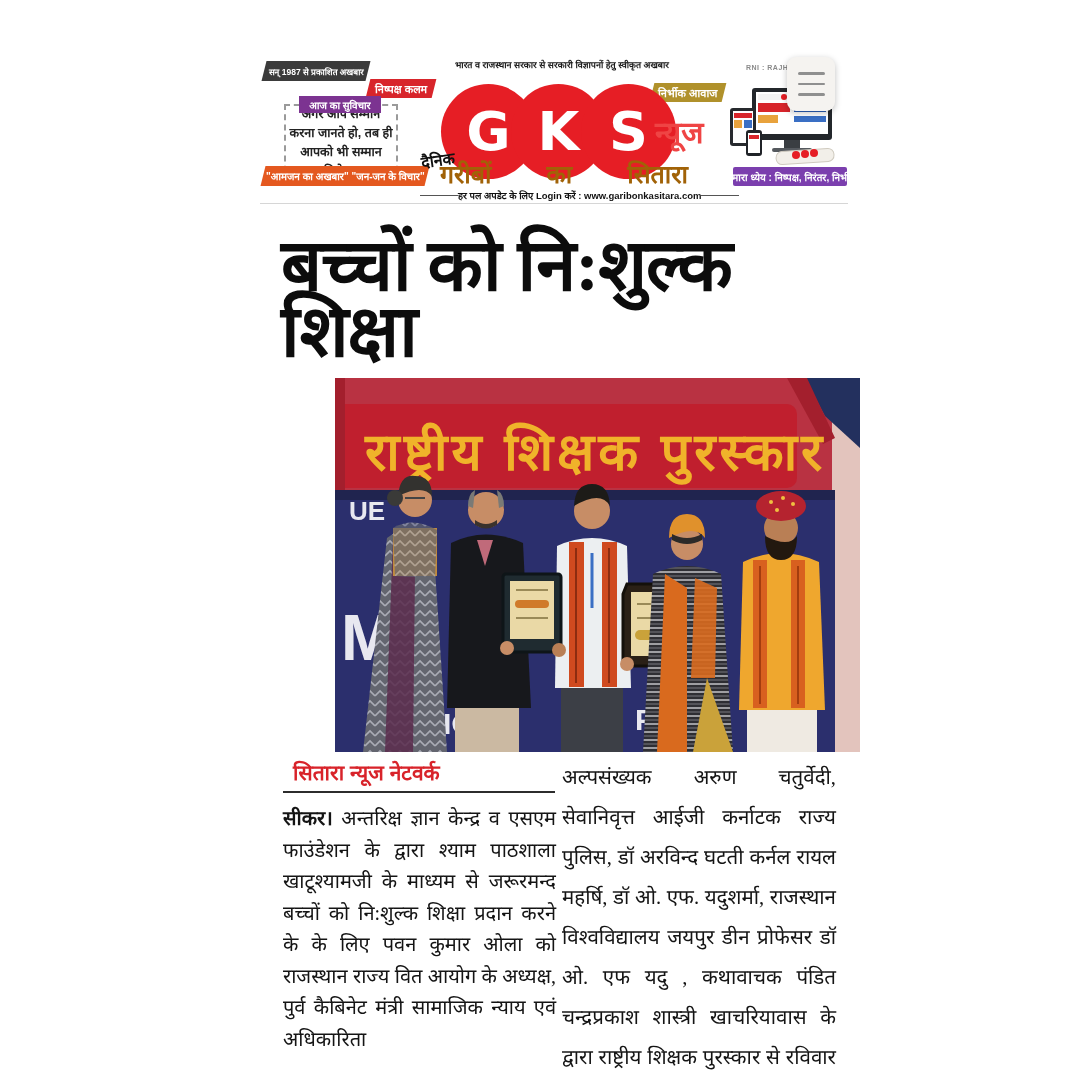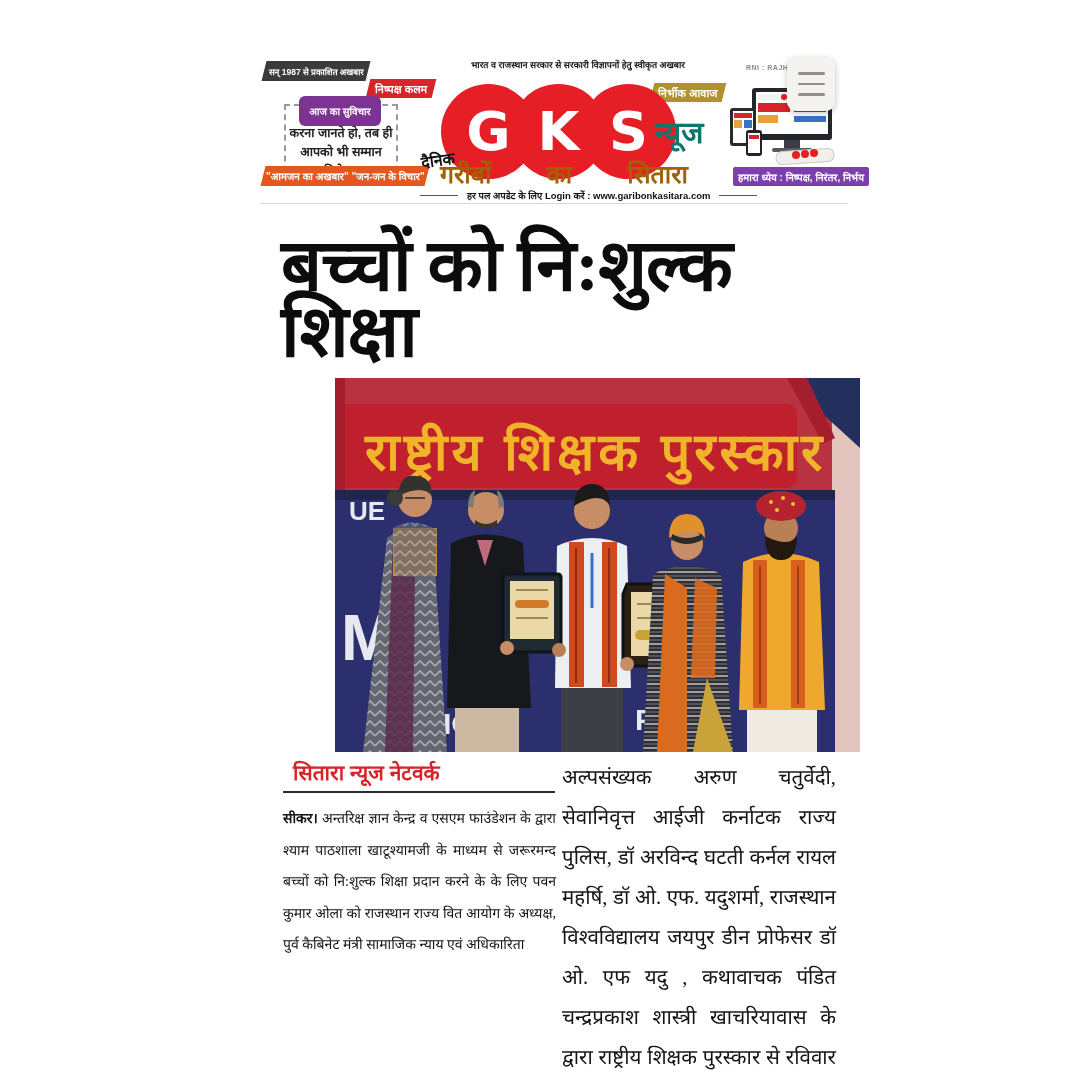--- a/index.html
+++ b/index.html
@@ -4,56 +4,56 @@
 <style>
   html,body{margin:0;padding:0;background:#fff;}
   .canvas{position:relative;width:1080px;height:1080px;background:#ffffff;overflow:hidden;
           font-family:"Liberation Sans",sans-serif;}
   .abs{position:absolute;}
   
   .badge{display:flex;align-items:center;justify-content:center;color:#fff;font-weight:bold;white-space:nowrap;}
   .skew{transform:skewX(-14deg);}
   .unskew{transform:skewX(14deg);}
   .est-badge{left:264px;top:61px;width:104px;height:20px;background:#3b3b3b;font-size:8.5px;}
-  .approval-line{left:463px;top:58px;width:230px;text-align:center;font-size:9px;font-weight:bold;color:#1a1a1a;}
+  .approval-line{left:447px;top:58px;width:230px;text-align:center;font-size:9px;font-weight:bold;color:#1a1a1a;}
   .tag-red{left:368px;top:79px;width:66px;height:19px;background:#d8252b;font-size:11px;}
   .tag-gold{left:652px;top:83px;width:72px;height:19px;background:#b0912b;font-size:11px;}
-  .tag-purple{left:299px;top:96px;width:82px;height:30px;background:#7c3391;font-size:10px;z-index:3;border-radius:6px;}
+  .tag-purple{left:299px;top:96px;width:82px;height:17px;background:#7c3391;font-size:10px;z-index:3;}
   .quote-box{left:284px;top:104px;width:114px;height:78px;border:2px dashed #9a9a9a;background:#fff;
              display:flex;align-items:center;justify-content:center;text-align:center;
              font-size:12.5px;font-weight:bold;color:#222;line-height:19px;padding:2px;box-sizing:border-box;}
   .slogan-orange{left:263px;top:166px;width:164px;height:20px;background:#e4581f;font-size:10px;}
   .logo-row{left:441px;top:84px;display:flex;}
   .logo-circle{width:95px;height:95px;border-radius:50%;background:#e61e25;display:flex;align-items:center;
                justify-content:center;color:#fff;font-weight:bold;font-size:54px;font-family:"DejaVu Sans",sans-serif;}
   .logo-circle + .logo-circle{margin-left:-25px;}
   .logo-prefix{left:421px;top:149px;font-size:16px;font-weight:bold;color:#111;transform:rotate(-8deg);}
-  .logo-suffix{left:655px;top:111px;font-size:30px;font-weight:bold;color:#0f766e;}
+  .logo-suffix{left:655px;top:111px;font-size:30px;font-weight:bold;color:#ef4444;}
   .logo-sub{left:440px;top:156px;width:248px;display:flex;justify-content:space-between;
             font-size:25px;font-weight:bold;color:#a16207;}
-  .login-row{left:420px;top:189px;width:282px;display:flex;align-items:center;gap:9px;}
+  .login-row{left:420px;top:189px;width:282px;display:flex;align-items:center;gap:0;}
   .login-row .rule{flex:0 0 38px;height:1.5px;background:#555;}
   .login-text{font-size:9.5px;font-weight:bold;color:#111;white-space:nowrap;}
   .rni{left:746px;top:64px;font-size:7px;font-weight:bold;color:#8a8a8a;letter-spacing:.5px;}
-  .motto{left:733px;top:167px;width:136px;height:19px;background:#7b3fae;font-size:10px;border-radius:2px;}
+  .motto{left:733px;top:167px;width:114px;height:19px;background:#7b3fae;font-size:10px;border-radius:2px;}
   .menu-btn{left:787px;top:57px;width:48px;height:54px;background:#f5f3f0;border-radius:9px;
             box-shadow:0 2px 6px rgba(0,0,0,.25);display:flex;flex-direction:column;
             align-items:center;justify-content:center;gap:8px;z-index:5;cursor:pointer;}
   .menu-btn span{display:block;width:27px;height:2.5px;background:#8f8f8f;border-radius:2px;}
   .masthead-rule{left:260px;top:203px;width:588px;height:1px;background:#d6d6d6;}
   
   .headline{left:281px;top:233px;width:562px;font-size:72px;line-height:66px;font-weight:bold;
             color:#0c0c0c;font-family:"Liberation Serif","DejaVu Serif",serif;letter-spacing:-1px;}
   
   .photo{left:287px;top:378px;width:525px;height:374px;overflow:hidden;padding-left:48px;}
   
   .byline{left:285px;top:758px;font-size:21px;font-weight:bold;color:#d8232a;margin-left:8px;}
   .byline-rule{left:283px;top:791px;width:272px;height:2px;background:#2c2c2c;}
   .col{font-family:"Liberation Serif","DejaVu Serif",serif;color:#141414;text-align:justify;}
-  .col-left{left:283px;top:803px;width:273px;font-size:14px;line-height:31.5px;}
+  .col-left{left:283px;top:803px;width:273px;font-size:20px;line-height:31.5px;}
   .col-right{left:562px;top:757px;width:274px;font-size:20.5px;line-height:40px;}
   .lead{font-weight:bold;}
 </style>
 </head>
 <body>
 
 <div class="canvas">
 
   <div class="abs badge skew est-badge">
     <span class="unskew">सन् 1987 से प्रकाशित अखबार</span>

